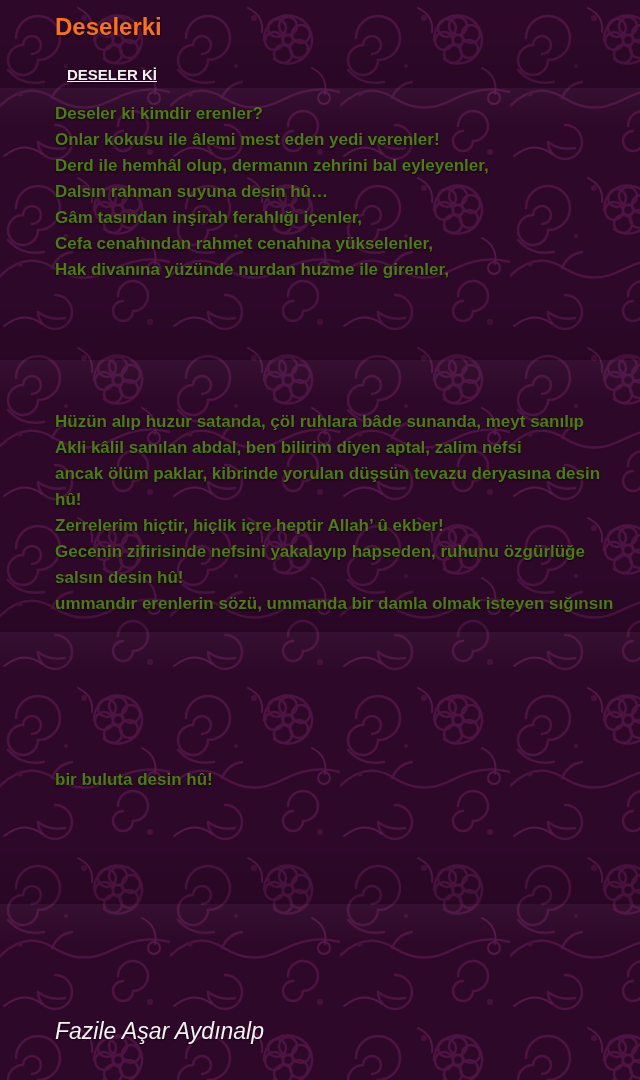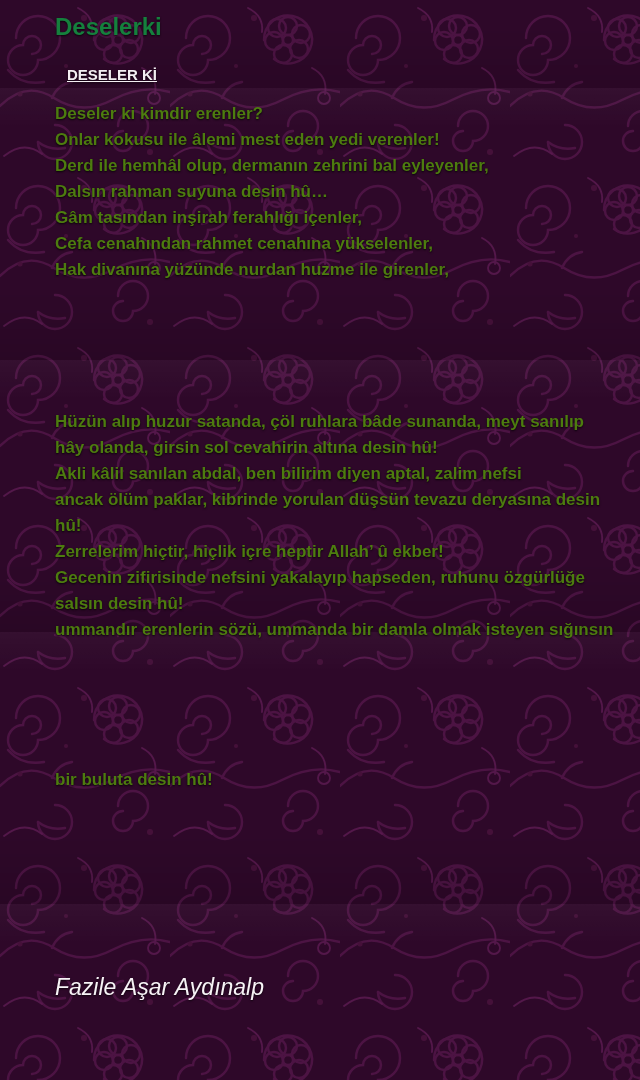--- a/index.html
+++ b/index.html
@@ -50,21 +50,21 @@
     height: 1080px;
     color: #ffffff;
   }
   .page-title {
     position: absolute;
     left: 55px;
     top: 13px;
     margin: 0;
     font-size: 24px;
     font-weight: bold;
-    color: #15803d;
+    color: #f97316;
     text-shadow: 0 1px 2px rgba(0,0,0,0.75);
     white-space: nowrap;
   }
   .poem-title {
     position: absolute;
     left: 55px;
     top: 54px;
     margin: 12px;
     font-size: 15px;
     font-weight: bold;
@@ -83,21 +83,21 @@
     color: #4d7c0f;
     text-shadow: 0 1px 2px rgba(0,0,0,0.8);
   }
   .stanza .line { white-space: nowrap; }
   .s1 { top: 101px; }
   .s2 { top: 409px; }
   .s3 { top: 767px; }
   .author {
     position: absolute;
     left: 55px;
-    top: 974px;
+    top: 1018px;
     font-size: 23px;
     font-style: italic;
     font-weight: normal;
     color: #f7f3f6;
     text-shadow: 0 1px 2px rgba(0,0,0,0.7);
     white-space: nowrap;
   }
 </style>
 </head>
 <body>
@@ -157,21 +157,20 @@
         <div class="line">Deseler ki kimdir erenler?</div>
         <div class="line">Onlar kokusu ile âlemi mest eden yedi verenler!</div>
         <div class="line">Derd ile hemhâl olup, dermanın zehrini bal eyleyenler,</div>
         <div class="line">Dalsın rahman suyuna desin hû…</div>
         <div class="line">Gâm tasından inşirah ferahlığı içenler,</div>
         <div class="line">Cefa cenahından rahmet cenahına yükselenler,</div>
         <div class="line">Hak divanına yüzünde nurdan huzme ile girenler,</div>
       </div>
     <div class="stanza s2">
         <div class="line">Hüzün alıp huzur satanda, çöl ruhlara bâde sunanda, meyt sanılıp</div>
-        <div class="line">hây olanda, girsin sol cevahirin altına desin hû!</div>
         <div class="line">Akli kâlil sanılan abdal, ben bilirim diyen aptal, zalim nefsi</div>
         <div class="line">ancak ölüm paklar, kibrinde yorulan düşsün tevazu deryasına desin</div>
         <div class="line">hû!</div>
         <div class="line">Zerrelerim hiçtir, hiçlik içre heptir Allah’ û ekber!</div>
         <div class="line">Gecenin zifirisinde nefsini yakalayıp hapseden, ruhunu özgürlüğe</div>
         <div class="line">salsın desin hû!</div>
         <div class="line">ummandır erenlerin sözü, ummanda bir damla olmak isteyen sığınsın</div>
       </div>
     <div class="stanza s3">
         <div class="line">bir buluta desin hû!</div>

